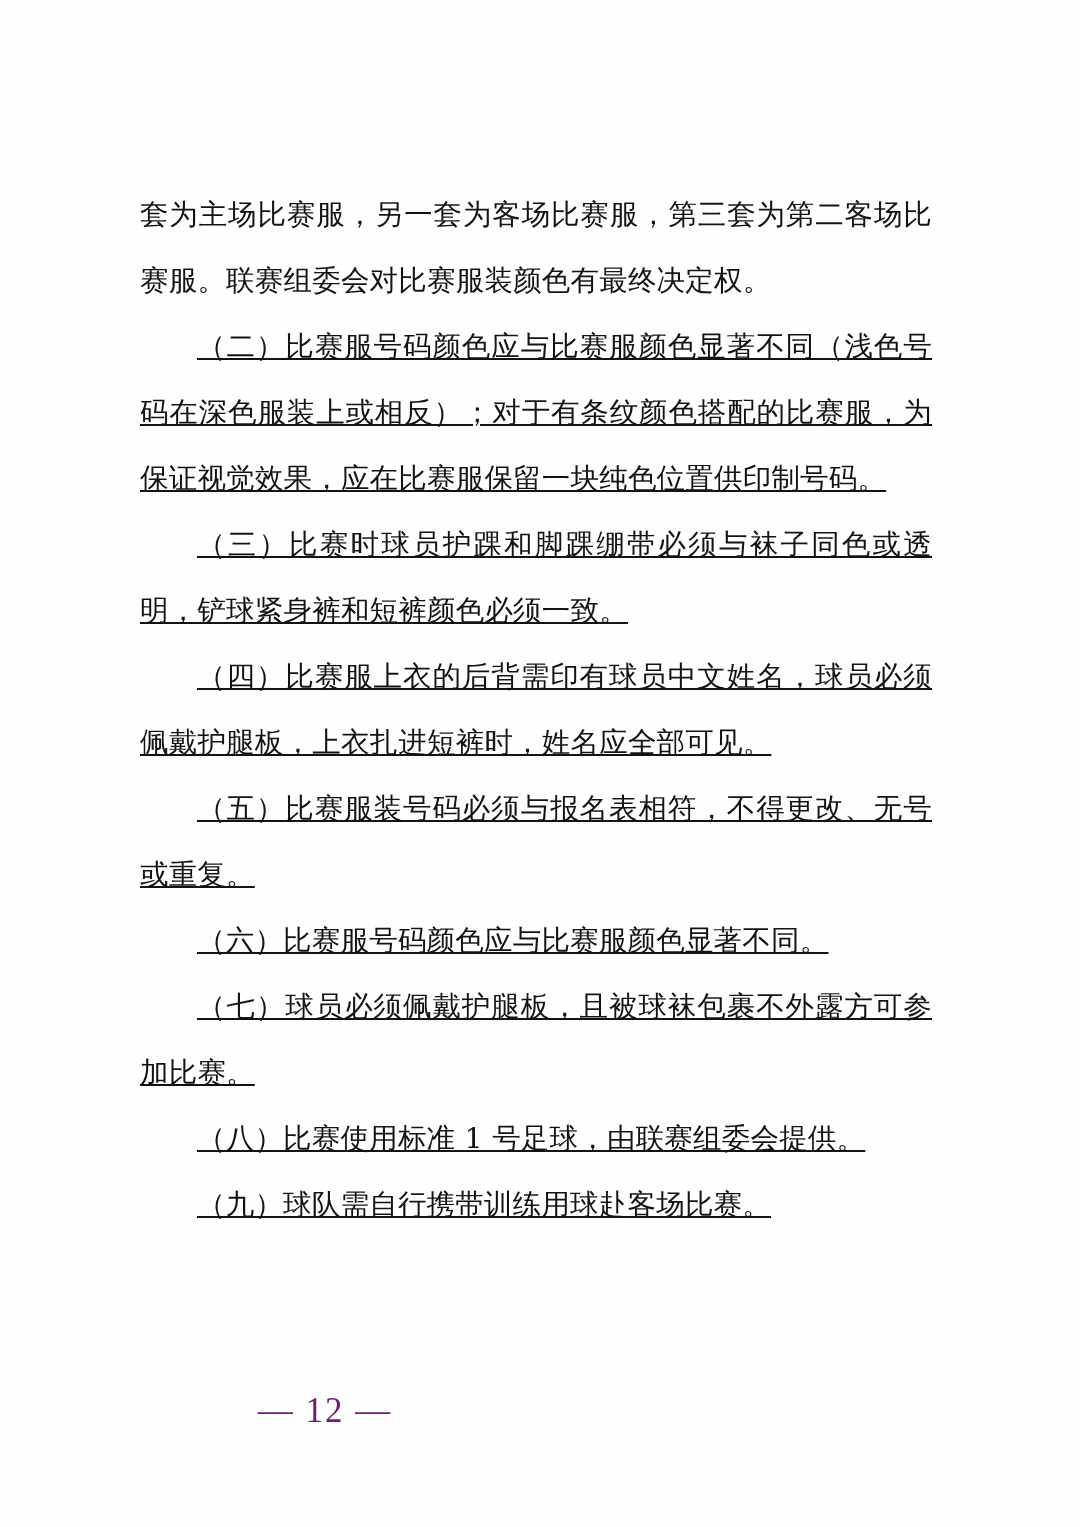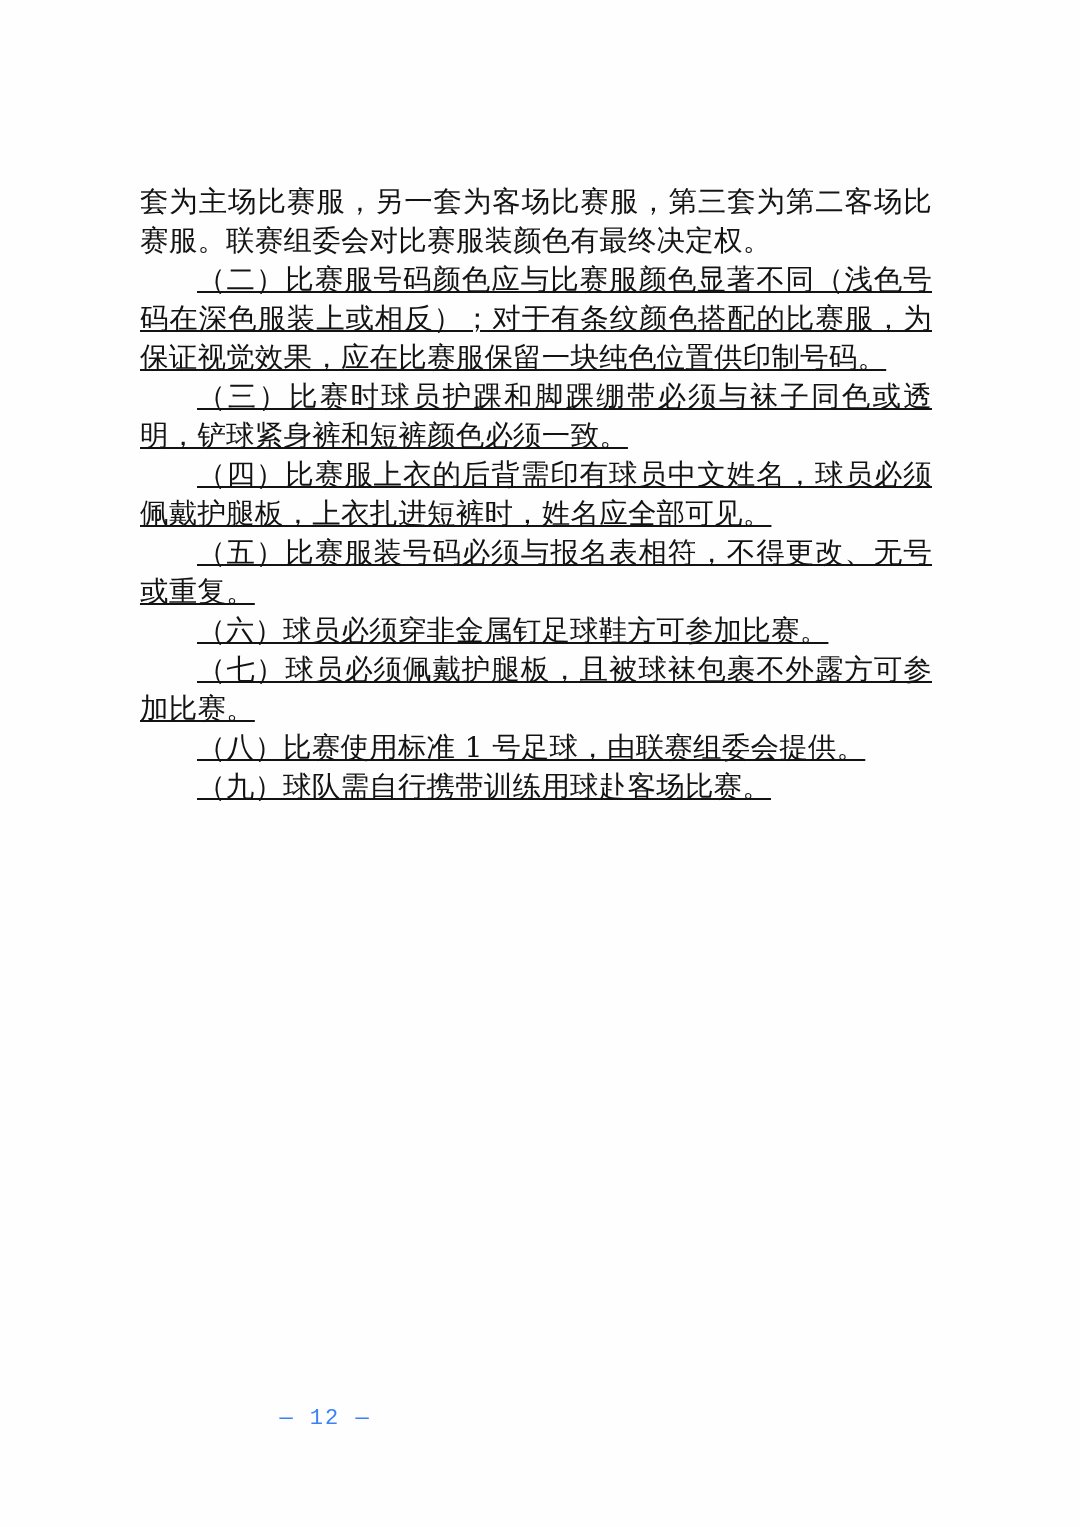--- a/index.html
+++ b/index.html
@@ -17,61 +17,61 @@
   .page {
     position: relative;
     width: 1080px;
     height: 1527px;
     box-sizing: border-box;
     padding: 182px 148px 0 140px;
     background: #fefefe;
   }
   .body-text {
     font-size: 28.5px;
-    line-height: 39px;
+    line-height: 66px;
     text-align: justify;
     text-justify: inter-ideograph;
     letter-spacing: 0.2px;
     color: #131313;
   }
   .para {
     margin: 0;
     text-indent: 0;
   }
   .para.indent {
     text-indent: 57px;
     text-decoration: underline;
   }
   .footer {
     position: absolute;
     left: 0;
     right: 0;
     bottom: 96px;
     text-align: center;
-    font-size: 22px;
+    font-size: 35px;
     letter-spacing: 2px;
-    color: #3b82f6;
-    font-family: Liberation Mono, monospace;
+    color: #701a75;
+    font-family: Liberation Serif, serif;
   }
   .page-num-wrap {
     display: inline-block;
     margin-left: -430px;
   }
 </style>
 </head>
 <body>
 
 <div class="page">
   <div class="body-text">
     <p class="para">套为主场比赛服，另一套为客场比赛服，第三套为第二客场比赛服。联赛组委会对比赛服装颜色有最终决定权。</p>
     <p class="para indent">（二）比赛服号码颜色应与比赛服颜色显著不同（浅色号码在深色服装上或相反）；对于有条纹颜色搭配的比赛服，为保证视觉效果，应在比赛服保留一块纯色位置供印制号码。</p>
     <p class="para indent">（三）比赛时球员护踝和脚踝绷带必须与袜子同色或透明，铲球紧身裤和短裤颜色必须一致。</p>
     <p class="para indent">（四）比赛服上衣的后背需印有球员中文姓名，球员必须佩戴护腿板，上衣扎进短裤时，姓名应全部可见。</p>
     <p class="para indent">（五）比赛服装号码必须与报名表相符，不得更改、无号或重复。</p>
-    <p class="para indent">（六）球员必须穿非金属钉足球鞋方可参加比赛。</p>
+    <p class="para indent">（六）比赛服号码颜色应与比赛服颜色显著不同。</p>
     <p class="para indent">（七）球员必须佩戴护腿板，且被球袜包裹不外露方可参加比赛。</p>
     <p class="para indent">（八）比赛使用标准 1 号足球，由联赛组委会提供。</p>
     <p class="para indent">（九）球队需自行携带训练用球赴客场比赛。</p>
   </div>
 
   <div class="footer">
     <span class="page-num-wrap">— 12 —</span>
   </div>
 </div>
 

